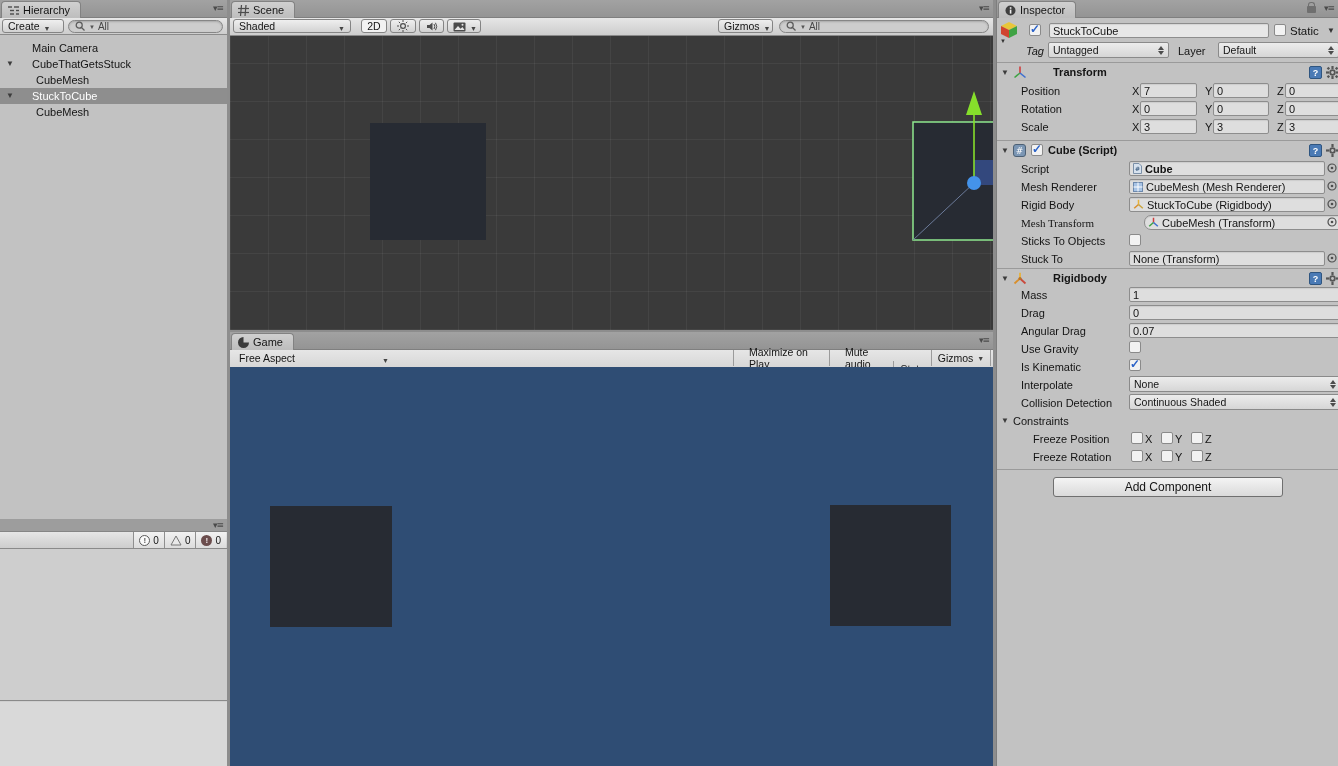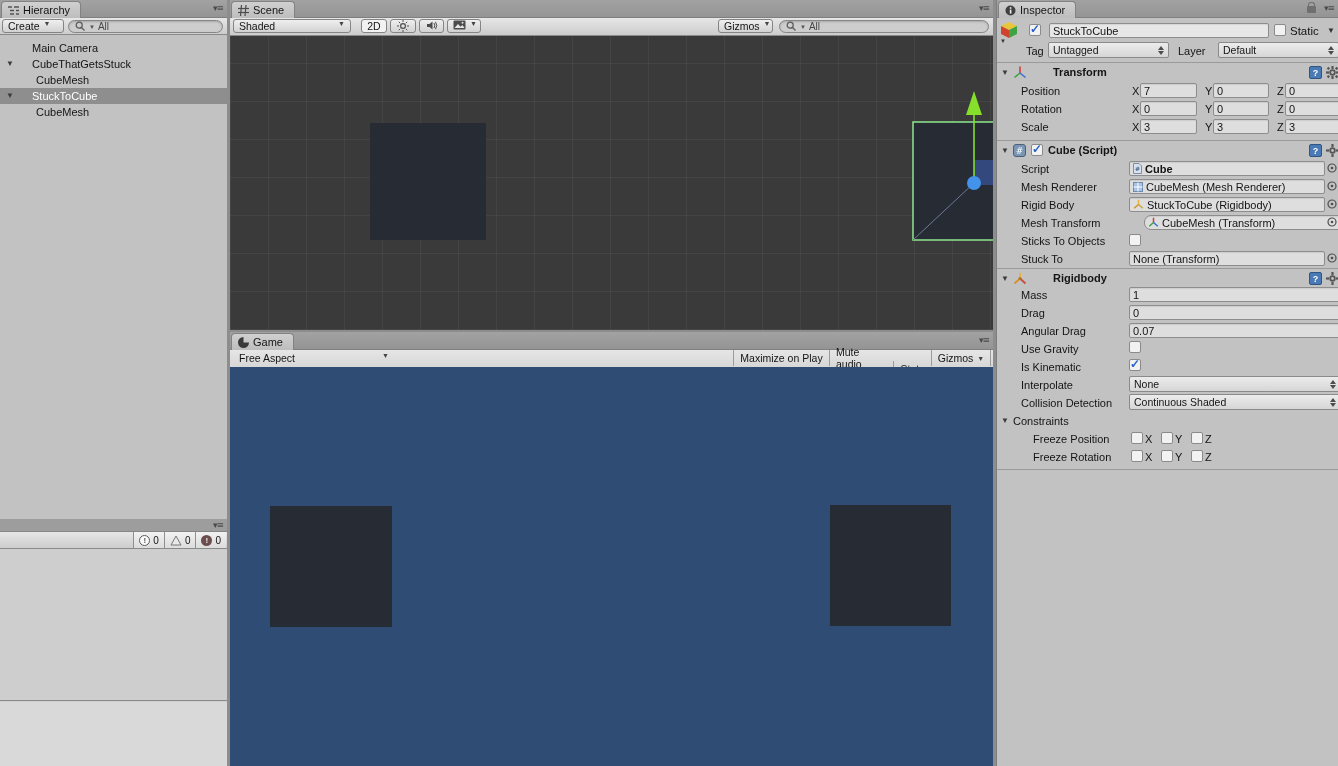--- a/index.html
+++ b/index.html
@@ -16,27 +16,27 @@
   
   .tabbar { position:absolute; left:0; right:0; top:0; height:18px;
     background:linear-gradient(#a2a2a2,#949494); border-bottom:1px solid #7f7f7f; }
   .tab { position:absolute; top:1px; height:17px; display:flex; align-items:center; gap:4px;
     padding:0 10px 0 6px; background:linear-gradient(#d0d0d0,#bdbdbd);
     border:1px solid #828282; border-bottom:none; border-radius:4px 4px 0 0; font-size:11px; }
   .panel-menu { position:absolute; top:3px; right:4px; color:#4a4a4a; font-size:9px;
     letter-spacing:-1px; cursor:default; font-family:"DejaVu Sans",sans-serif; }
   .toolbar { position:absolute; left:0; right:0; height:17px;
     background:linear-gradient(#e6e6e6,#cdcdcd); border-bottom:1px solid #8a8a8a; }
-  .btn { position:absolute; height:14px; top:1px; display:flex; align-items:flex-start;
+  .btn { position:absolute; height:14px; top:1px; display:flex; align-items:flex-end;
     padding:0 5px; background:linear-gradient(#efefef,#d2d2d2);
     border:1px solid #848484; border-radius:3px; font-size:10.5px; }
   .btn .dd { margin-left:4px; font-size:7px; color:#444; }
   .btn.pressed { background:#ededed; }
   .tb-flat { position:absolute; top:0; height:16px; display:flex; align-items:center; justify-content:center;
-    border-left:1px solid #9b9b9b; padding:0 6px; font-size:10.5px; }
+    border-left:1px solid #9b9b9b; padding:0 15px; font-size:10.5px; }
   .search { position:absolute; top:2px; height:13px; border-radius:7px;
     background:#cdcdcd; border:1px solid #868686; box-shadow:inset 0 1px 2px rgba(0,0,0,.18);
     display:flex; align-items:center; padding:0 6px; gap:3px; color:#464646; font-size:10px; }
   .fold { font-size:8px; color:#3c3c3c; }
   .chk { width:12px; height:12px; background:#f2f2f2; border:1px solid #8a8a8a; border-radius:2px;
     position:relative; }
   .chk.on::after { content:"✓"; position:absolute; left:0px; top:-3px; font-size:12px;
     font-weight:bold; color:#2a62c8; }
   .spin { display:inline-flex; flex-direction:column; align-items:center; gap:1px; margin-left:auto; }
   .spin i { display:block; width:0; height:0; border-left:3px solid transparent; border-right:3px solid transparent; }
@@ -355,21 +355,21 @@
     </div>
     <div class="ins-abs" style="left:3px; top:38px; font-size:6px; color:#333;">▼</div>
     <div class="chk on ins-abs" style="left:32px; top:24px;"></div>
     <div class="field" style="left:52px; top:23px; width:220px; background:#e7e7e7;">
       <span>StuckToCube</span>
     </div>
     <div class="chk ins-abs" style="left:277px; top:24px;"></div>
     <div class="ins-abs" style="left:293px; top:25px; font-size:11.5px;">Static</div>
     <div class="ins-abs" style="left:330px; top:26px; font-size:8px; color:#333;">▼</div>
 
-    <div class="ins-abs" style="left:29px; top:45px;">Tag</div>
+    <div class="ins-abs" style="left:29px; top:45px;font-style:italic;">Tag</div>
     <div class="dropdown" style="left:51px; top:42px; width:121px;">
       <span>Untagged</span>
       <span class="spin">
           <i class="u"></i>
           <i class="d"></i>
         </span>
     </div>
     <div class="ins-abs" style="left:181px; top:45px;">Layer</div>
     <div class="dropdown" style="left:221px; top:42px; width:121px;">
       <span>Default</span>
@@ -527,21 +527,21 @@
           </span>
         <span>StuckToCube (Rigidbody)</span>
       </div>
       <span class="picker" style="top:199px;">
           <svg width="10" height="10" viewBox="0 0 10 10">
             <circle cx="5" cy="5" r="4" fill="none" stroke="#4e4e4e" stroke-width="1.2"></circle>
             <circle cx="5" cy="5" r="1.3" fill="#4e4e4e"></circle>
           </svg>
         </span>
 
-      <div class="row-label" style="top:217px;">Mesh Transform</div>
+      <div class="row-label" style="top:217px;font-family:Liberation Serif, serif;">Mesh Transform</div>
       <div class="field" style="left:147px; top:215px; width:232px;border-radius:7px;">
         <span>
             <svg width="11" height="11" viewBox="0 0 11 11">
               <g stroke-width="1.5">
                 <line x1="5.5" y1="5.5" x2="5.5" y2="0.8" stroke="#cf3d3d"></line>
                 <line x1="5.5" y1="5.5" x2="1.2" y2="9.2" stroke="#3fa344"></line>
                 <line x1="5.5" y1="5.5" x2="9.8" y2="9.2" stroke="#3d6fcf"></line>
               </g>
             </svg>
           </span>
@@ -651,15 +651,18 @@
       <div class="chk ins-abs" style="left:134px; top:450px;"></div>
       <div class="ins-abs" style="left:148px; top:451px;">X</div>
       <div class="chk ins-abs" style="left:164px; top:450px;"></div>
       <div class="ins-abs" style="left:178px; top:451px;">Y</div>
       <div class="chk ins-abs" style="left:194px; top:450px;"></div>
       <div class="ins-abs" style="left:208px; top:451px;">Z</div>
     </div>
 
     <div class="ins-abs" style="left:0; right:0; top:469px; border-top:1px solid #9a9a9a;"></div>
 
+    <div class="addcomp">
+      <span>Add Component</span>
+    </div>
   </div>
 
 </div>
 
 </body></html>

